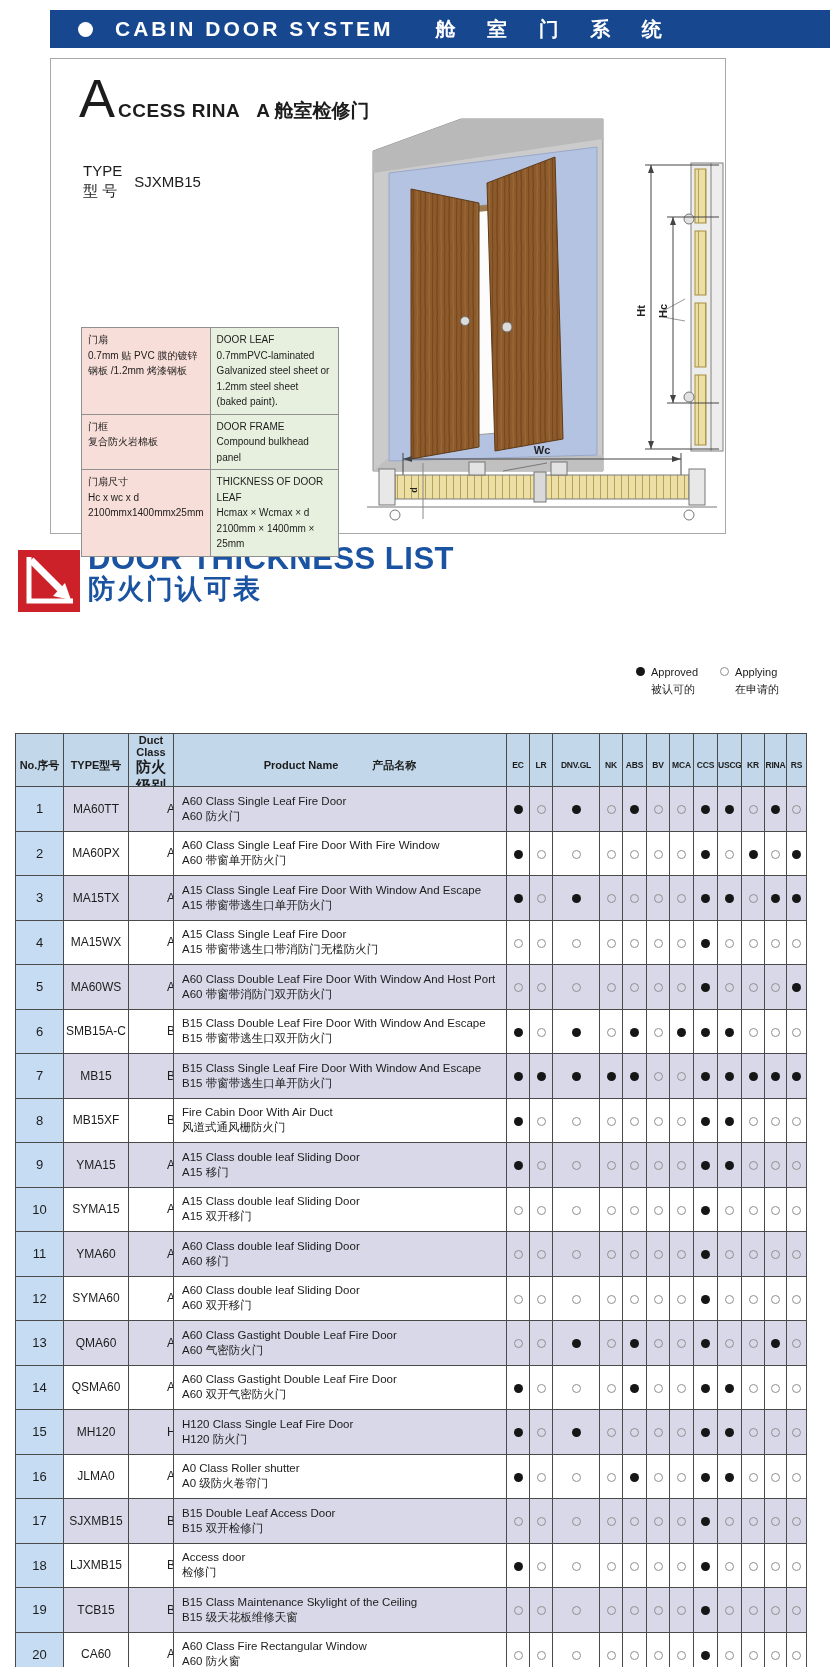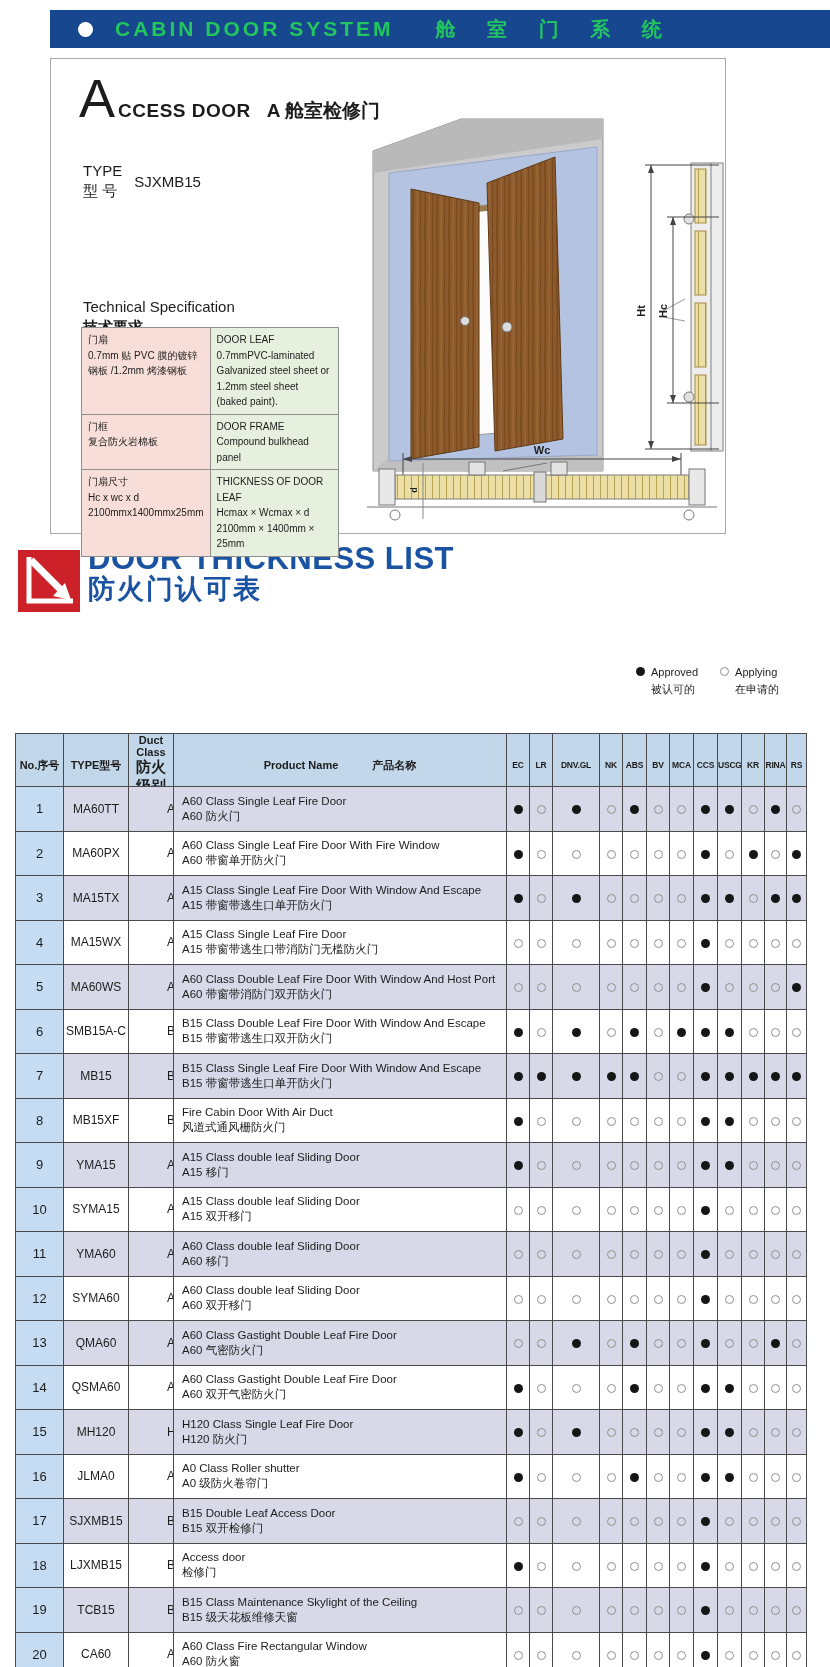--- a/index.html
+++ b/index.html
@@ -2,21 +2,21 @@
 <html><head>
 <meta charset="utf-8">
 <style>
   html,body{margin:0;padding:0;}
   body{
     width:830px;height:1667px;position:relative;background:#fff;
     font-family:"Liberation Sans", sans-serif;color:#1c1c1c;overflow:hidden;
   }
   
   .banner{position:absolute;left:50px;top:10px;width:780px;height:38px;
-    background:#17478f;color:#22c55e;display:flex;align-items:center;}
+    background:#17478f;color:#ffffff;display:flex;align-items:center;}
   .banner .bullet{width:15px;height:15px;border-radius:50%;background:#fff;margin-left:28px;flex:0 0 auto;}
   .banner .t-en{font-size:21px;font-weight:bold;letter-spacing:3px;margin-left:22px;white-space:nowrap;}
   .banner .t-zh{font-size:20px;font-weight:bold;letter-spacing:13px;margin-left:42px;white-space:nowrap;}
 
   
   .content-box{position:absolute;left:50px;top:58px;width:674px;height:474px;
     border:1px solid #a8a8a8;background:#fff;}
   .access-line{position:absolute;left:28px;top:12px;display:flex;align-items:baseline;z-index:2;}
   .access-line .initial{font-size:54px;line-height:1;font-weight:400;}
   .access-line .rest{font-size:19px;font-weight:bold;margin-left:3px;letter-spacing:0.5px;}
@@ -76,36 +76,32 @@
 <div class="banner">
   <span class="bullet"></span>
   <span class="t-en">CABIN DOOR SYSTEM</span>
   <span class="t-zh">舱 室 门 系 统</span>
 </div>
 
 <div class="content-box">
 
   <div class="access-line">
     <span class="initial">A</span>
-    <span class="rest">CCESS DOOR</span>
+    <span class="rest">CCESS RINA</span>
     <span class="zh">A 舱室检修门</span>
   </div>
 
   <div class="type-block">
     <div class="labels">
       <div>TYPE</div>
       <div>型  号</div>
     </div>
     <div class="value">SJXMB15</div>
   </div>
 
-  <div class="tech-head">
-    <div>Technical Specification</div>
-    <div class="zh">技术要求</div>
-  </div>
 
   <table class="spec-table">
     <tbody id="spec-rows">
         <tr>
           <td class="zh">门扇
 0.7mm 贴 PVC 膜的镀锌
 钢板 /1.2mm 烤漆钢板</td>
           <td class="en">DOOR LEAF
 0.7mmPVC-laminated
 Galvanized steel sheet or

